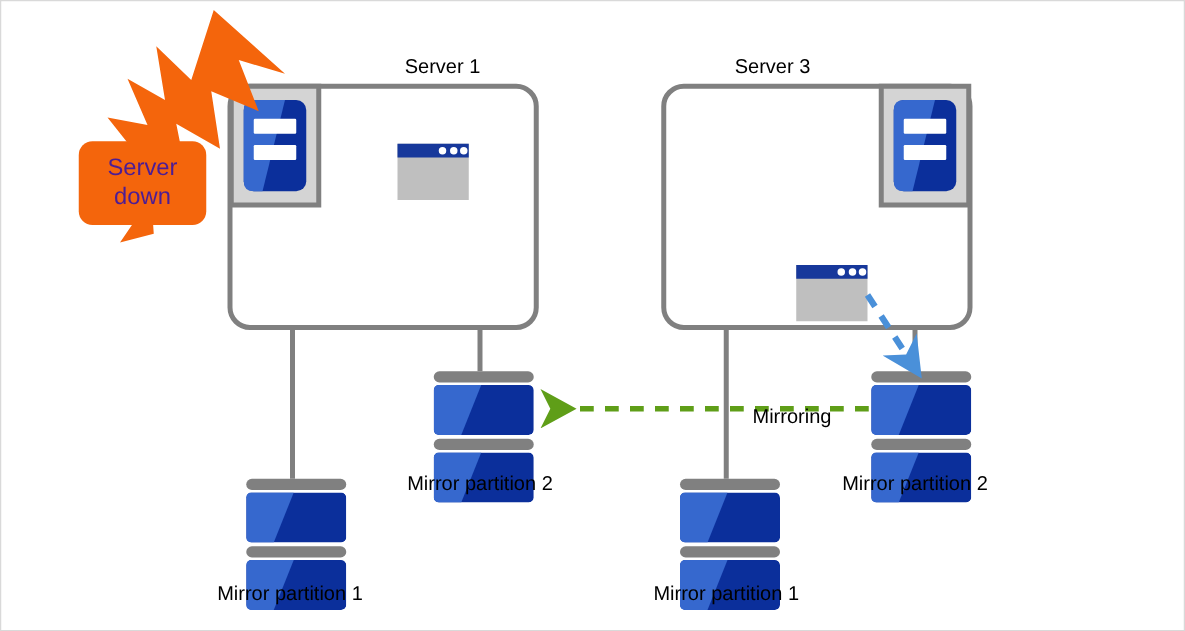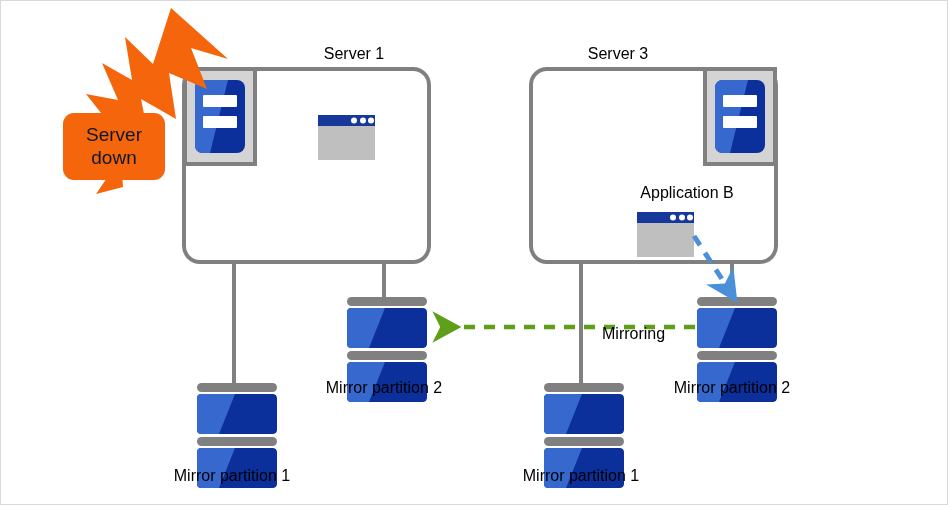--- a/index.html
+++ b/index.html
@@ -37,21 +37,21 @@
   .lbl.center {
     transform: translateX(-50%);
     text-align: center;
   }
   .badge {
     position: absolute;
     display: flex;
     flex-direction: column;
     align-items: center;
     justify-content: center;
-    color: #0f172a;
+    color: #4c1d95;
     font-size: 19px;
     line-height: 1.18;
     border-radius: 11px;
     text-align: center;
     font-family: "Liberation Sans", sans-serif;
   }
 </style>
 </head>
 <body>
 
@@ -173,21 +173,20 @@
              L 190 47
              L 227 58
              Z" fill="#f4650c"></path>
   </svg>
 
   <div class="lbl center" style="left:353px; top:44px;">Server 1</div>
 
   <div class="lbl center" style="left:617px; top:44px;">Server 3</div>
 
 
-  <div class="lbl center" style="left:686px; top:183px;">Application  B</div>
 
   <div class="lbl center" style="left:383px; top:378px;">Mirror partition 2</div>
 
   <div class="lbl center" style="left:231px; top:466px;">Mirror partition 1</div>
 
   <div class="lbl center" style="left:731px; top:378px;">Mirror partition 2</div>
 
   <div class="lbl center" style="left:580px; top:466px;">Mirror partition 1</div>
 
   <div class="lbl" style="left:601px; top:324px;">Mirroring</div>

